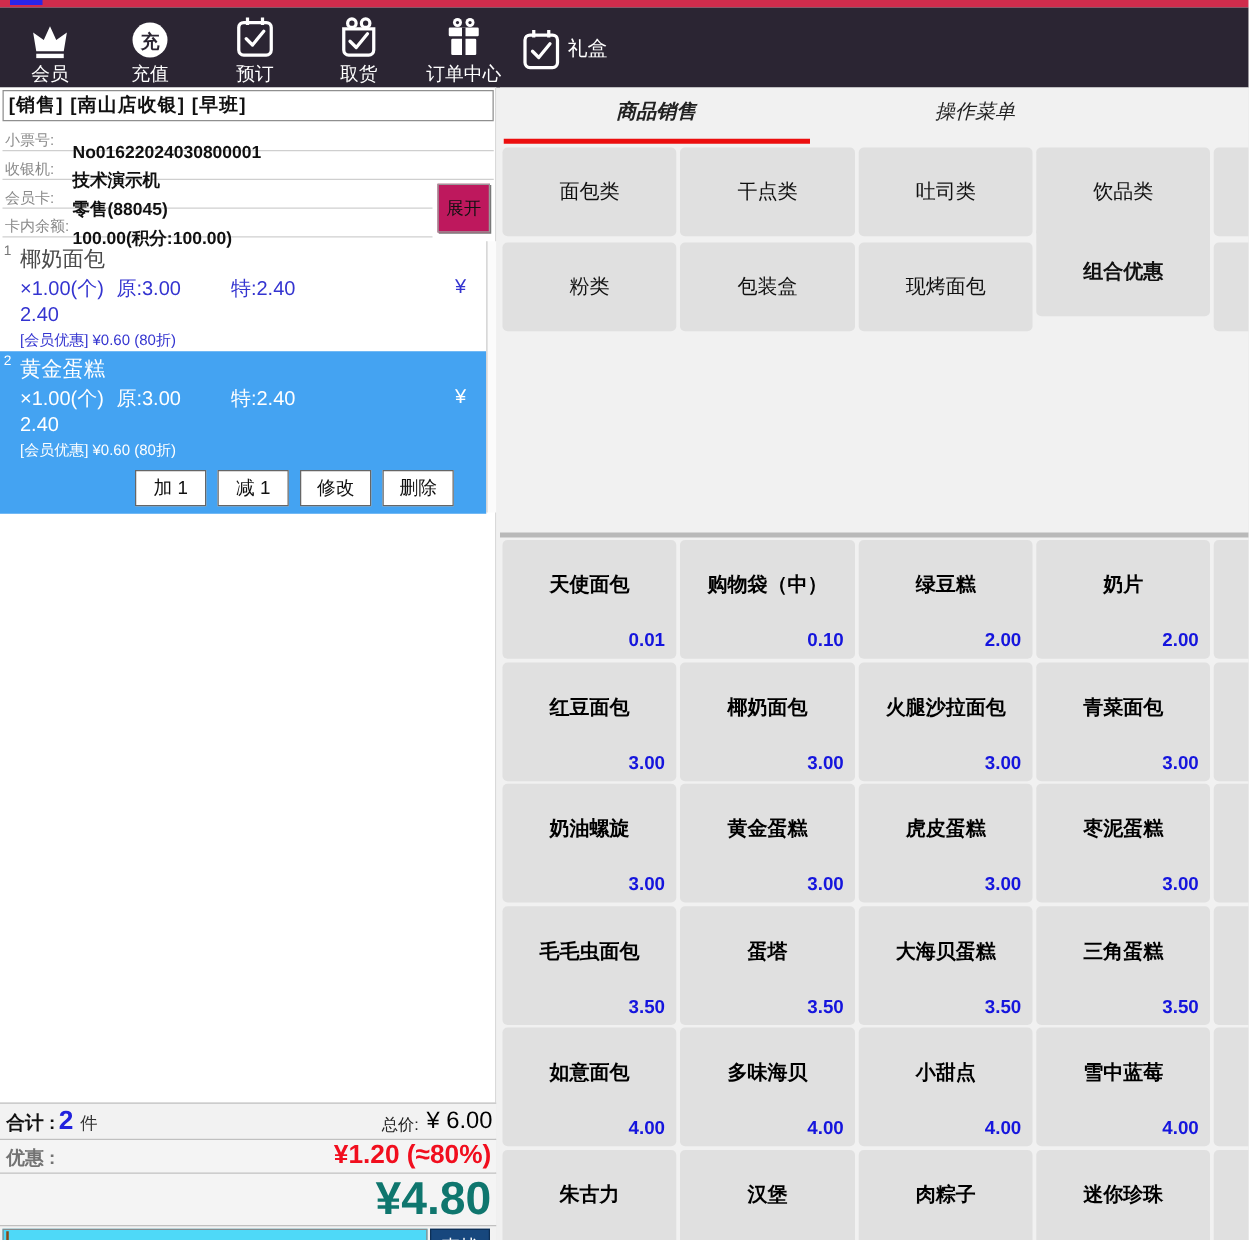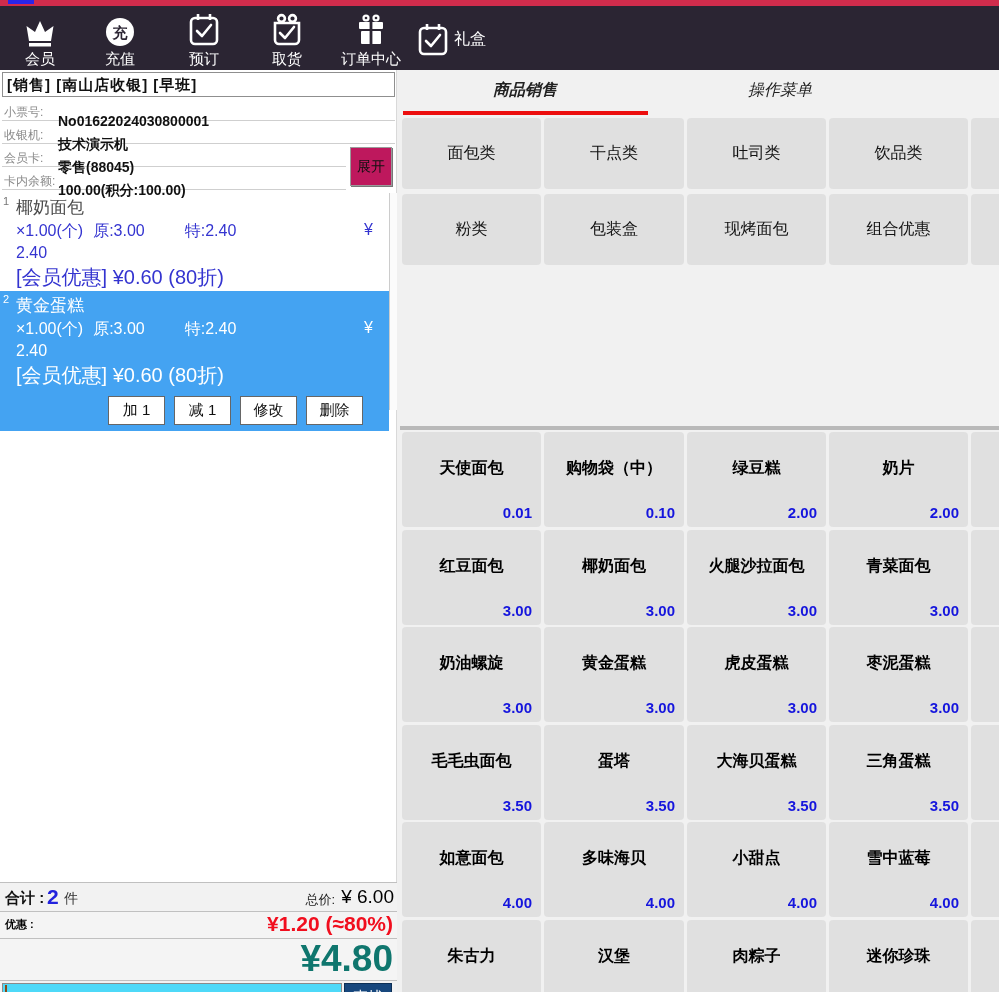--- a/index.html
+++ b/index.html
@@ -30,21 +30,21 @@
 
   .cart { position:absolute; left:0; top:123px; width:397px; height:217px; }
   .cart-item { position:relative; width:389px; }
   .cart-item .idx { position:absolute; left:3px; top:2px; font-size:11px; }
   .cart-item .name { padding:3px 0 0 16px; font-size:17px; }
   .cart-item .l2 { display:flex; padding:2px 0 0 16px; font-size:16px; }
   .cart-item .l2 .qty { margin-right:10px; }
   .cart-item .l2 .sp { margin-left:40px; }
   .cart-item .l2 .yen { margin-left:auto; margin-right:16px; }
   .cart-item .l3 { padding:2px 0 0 16px; font-size:16px; }
-  .cart-item .l4 { padding:2px 0 0 16px; font-size:20px; }
+  .cart-item .l4 { padding:2px 0 0 16px; font-size:12px; }
   .cart-item.normal { color:#3434d0; }
   .cart-item.normal .idx { color:#777; }
   .cart-item.normal .name { color:#4a4a4a; }
   .cart-item.selected { background:#44a3f2; color:#fff; }
   .cart-item.selected .idx, .cart-item.selected .name { color:#fff; }
   .row-btns { display:flex; justify-content:flex-end; gap:9px; padding:7px 26px 6px 0; }
   .row-btns button { min-width:57px; height:29px; background:#fff; border:1px solid #666; font-size:15px; color:#111;
                      font-family:inherit; cursor:pointer; white-space:nowrap; }
   .scroll-track { position:absolute; left:389px; top:123px; width:8px; height:217px; background:#fbfbfb; border-left:1px solid #ccc; }
 
@@ -52,21 +52,21 @@
   .summary { position:absolute; left:0; top:812px; width:397px; }
   .sum-row { position:relative; width:397px; border-top:1px solid #c0c0c0; background:#f4f4f4; }
   .sum-row.r1 { height:29px; background:#f2f2f2; }
   .sum-row.r2 { height:27px; }
   .sum-row.r3 { height:42px; }
   .r1 .total-label { position:absolute; left:5px; top:6px; font-size:15px; font-weight:bold; color:#111; }
   .r1 .total-qty { position:absolute; left:47px; top:2px; font-size:21px; font-weight:bold; color:#2222dd; }
   .r1 .unit { position:absolute; left:64px; top:7px; font-size:14px; color:#333; }
   .r1 .price-label { position:absolute; right:62px; top:8px; font-size:13px; color:#222; }
   .r1 .total-price { position:absolute; right:3px; top:3px; font-size:19px; color:#000; }
-  .r2 .disc-label { position:absolute; left:5px; top:5px; font-size:11px; font-weight:bold; color:#000000; }
+  .r2 .disc-label { position:absolute; left:5px; top:5px; font-size:15px; font-weight:bold; color:#737373; }
   .r2 .disc-value { position:absolute; right:4px; top:0px; font-size:21px; font-weight:bold; color:#f10e1e; }
   .r3 .payable { position:absolute; right:4px; top:-1px; font-size:37px; font-weight:bold; color:#0f766e;text-align:center; }
   .sum-row.r4 { height:13px; border-top:1px solid #c0c0c0; background:#f2f2f2; }
   .barcode-input { position:absolute; left:2px; top:2px; width:340px; height:28px; background:#4ed9f8; border:1px solid #8a8a8a;
                    outline:none; font-size:14px; padding-left:6px; }
   .caret { position:absolute; left:5px; top:4px; width:2px; height:22px; background:#8a4a16; }
   .search-btn { position:absolute; left:344px; top:2px; width:48px; height:28px; background:#17477d; color:#fff;
                 border:1px solid #0d2f55; font-size:15px; font-family:inherit; cursor:pointer; }
 
   
@@ -264,21 +264,21 @@
     <div class="tab-underline"></div>
 
     <div class="cat-cell c0" style="top:48px;">面包类</div>
     <div class="cat-cell c1" style="top:48px;">干点类</div>
     <div class="cat-cell c2" style="top:48px;">吐司类</div>
     <div class="cat-cell c3" style="top:48px;">饮品类</div>
     <div class="cat-cell c4" style="top:48px;"></div>
     <div class="cat-cell c0" style="top:124px;">粉类</div>
     <div class="cat-cell c1" style="top:124px;">包装盒</div>
     <div class="cat-cell c2" style="top:124px;">现烤面包</div>
-    <div class="cat-cell c3" style="top:124px;">组合优惠</div>
+    <div class="cat-cell c3" style="top:112px;font-weight:bold;">组合优惠</div>
     <div class="cat-cell c4" style="top:124px;"></div>
 
     <div class="grid-divider"></div>
 
     <div class="prod-cell c0" style="top:362px;">
       <span class="pname">天使面包</span>
       <span class="pprice">0.01</span>
       </div>
     <div class="prod-cell c1" style="top:362px;">
       <span class="pname">购物袋（中）</span>

